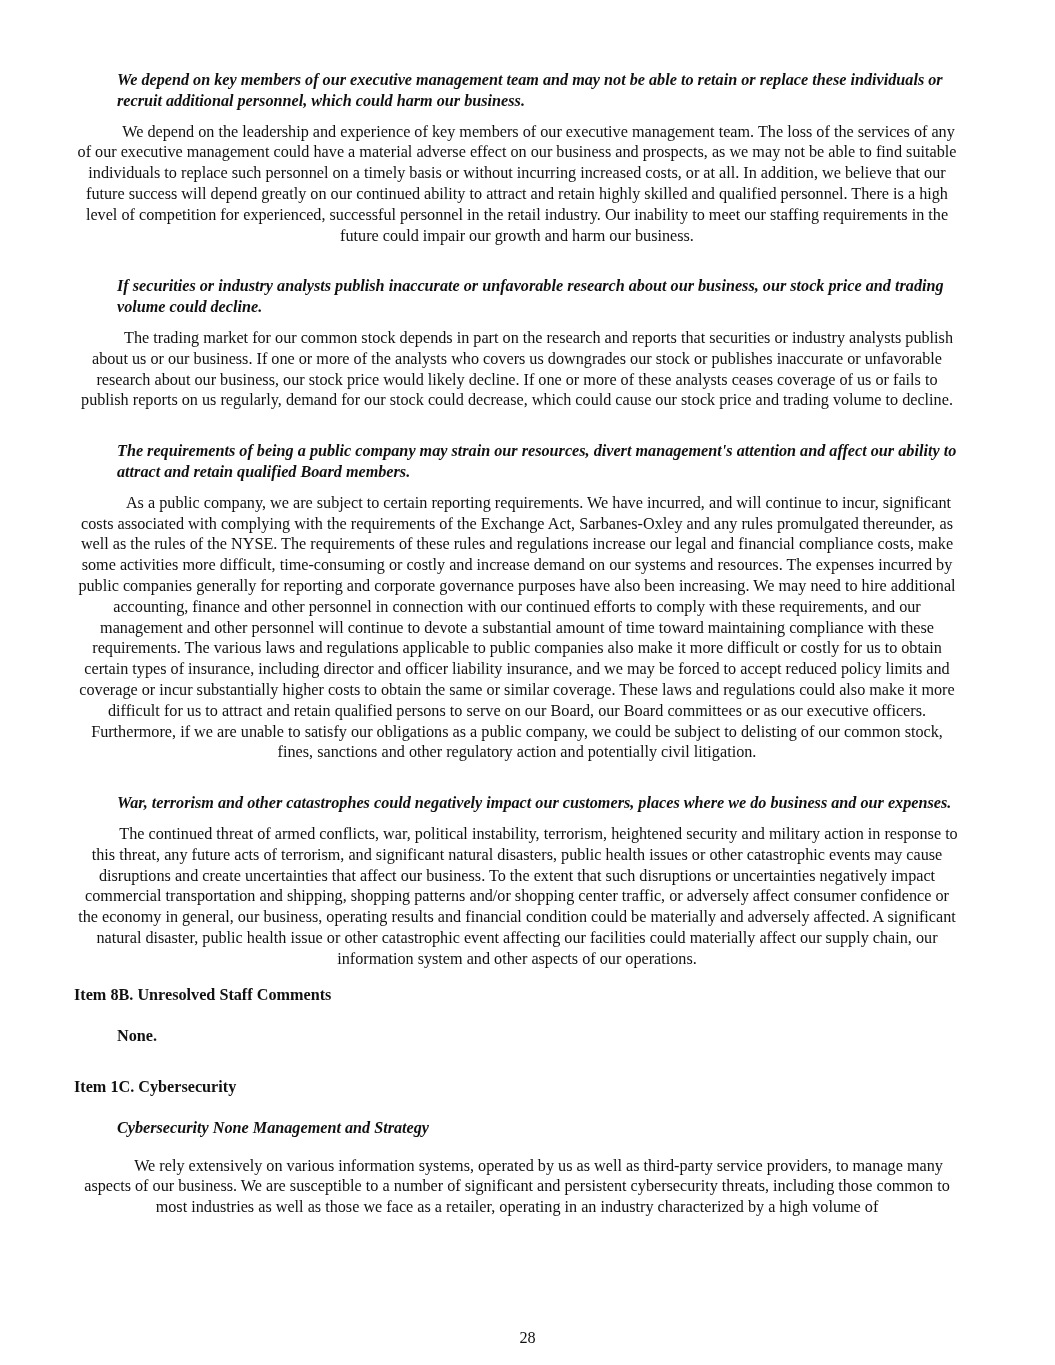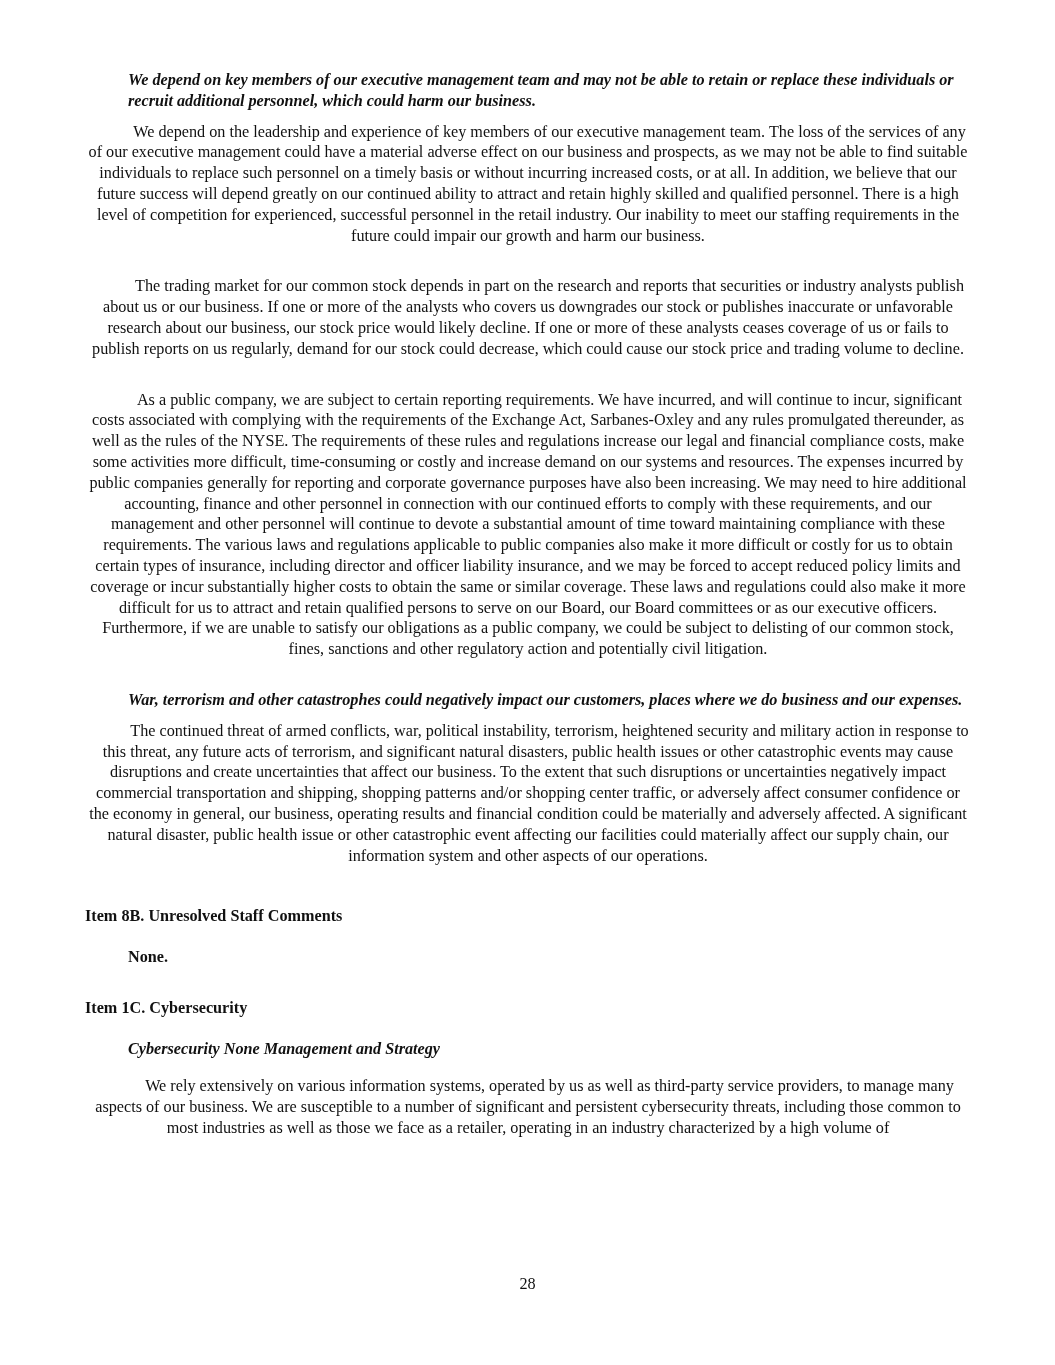--- a/index.html
+++ b/index.html
@@ -1,51 +1,53 @@
 <!DOCTYPE html>
 <html><head>
 <meta charset="utf-8">
 <style>
   html, body { margin: 0; padding: 0; background: #ffffff; }
   body {
     width: 1055px; height: 1365px; position: relative; overflow: hidden;
     font-family: "Liberation Serif", "DejaVu Serif", serif;
     color: #111111; font-size: 16.2px; line-height: 20.8px;
   }
-  .page { position: absolute; left: 85px; top: 70px; width: 886px; }
+  .page { position: absolute; left: 74px; top: 70px; width: 886px; }
   .risk-heading {
     font-weight: bold; font-style: italic;
     padding-left: 43px; margin: 0 0 10px 0;
   }
   .para { text-indent: 43px; margin: 0; text-align: center; }
   .section { margin-bottom: 30px; }
   .item-heading { font-weight: bold; margin: 0 0 20px 0; }
   .none-text { padding-left: 43px; margin: 0 0 30px 0; font-weight: bold; }
   .sub-heading { font-weight: bold; font-style: italic; padding-left: 43px; margin: 0 0 17px 0; }
-  .page-number { position: absolute; top: 1274px; left: 0; width: 1055px; text-align: center; }
+  .page-number { position: absolute; top: 1328px; left: 0; width: 1055px; text-align: center; }
 </style>
 </head>
 <body>
 
 <div class="page">
 
   <div class="section">
     <p class="risk-heading">We depend on key members of our executive management team and may not be able to retain or replace these individuals or recruit additional personnel, which could harm our business.</p>
     <p class="para">We depend on the leadership and experience of key members of our executive management team. The loss of the services of any of our executive management could have a material adverse effect on our business and prospects, as we may not be able to find suitable individuals to replace such personnel on a timely basis or without incurring increased costs, or at all. In addition, we believe that our future success will depend greatly on our continued ability to attract and retain highly skilled and qualified personnel. There is a high level of competition for experienced, successful personnel in the retail industry. Our inability to meet our staffing requirements in the future could impair our growth and harm our business.</p>
   </div>
 
   <div class="section">
+    <p class="risk-heading">If securities or industry analysts publish inaccurate or unfavorable research about our business, our stock price and trading volume could decline.</p>
     <p class="para">The trading market for our common stock depends in part on the research and reports that securities or industry analysts publish about us or our business. If one or more of the analysts who covers us downgrades our stock or publishes inaccurate or unfavorable research about our business, our stock price would likely decline. If one or more of these analysts ceases coverage of us or fails to publish reports on us regularly, demand for our stock could decrease, which could cause our stock price and trading volume to decline.</p>
   </div>
 
   <div class="section">
+    <p class="risk-heading">The requirements of being a public company may strain our resources, divert management's attention and affect our ability to attract and retain qualified Board members.</p>
     <p class="para">As a public company, we are subject to certain reporting requirements. We have incurred, and will continue to incur, significant costs associated with complying with the requirements of the Exchange Act, Sarbanes-Oxley and any rules promulgated thereunder, as well as the rules of the NYSE. The requirements of these rules and regulations increase our legal and financial compliance costs, make some activities more difficult, time-consuming or costly and increase demand on our systems and resources. The expenses incurred by public companies generally for reporting and corporate governance purposes have also been increasing. We may need to hire additional accounting, finance and other personnel in connection with our continued efforts to comply with these requirements, and our management and other personnel will continue to devote a substantial amount of time toward maintaining compliance with these requirements. The various laws and regulations applicable to public companies also make it more difficult or costly for us to obtain certain types of insurance, including director and officer liability insurance, and we may be forced to accept reduced policy limits and coverage or incur substantially higher costs to obtain the same or similar coverage. These laws and regulations could also make it more difficult for us to attract and retain qualified persons to serve on our Board, our Board committees or as our executive officers. Furthermore, if we are unable to satisfy our obligations as a public company, we could be subject to delisting of our common stock, fines, sanctions and other regulatory action and potentially civil litigation.</p>
   </div>
 
-  <div class="section" style="margin-bottom:40px;">
+  <div class="section" style="margin-bottom:16px;">
     <p class="risk-heading">War, terrorism and other catastrophes could negatively impact our customers, places where we do business and our expenses.</p>
     <p class="para">The continued threat of armed conflicts, war, political instability, terrorism, heightened security and military action in response to this threat, any future acts of terrorism, and significant natural disasters, public health issues or other catastrophic events may cause disruptions and create uncertainties that affect our business. To the extent that such disruptions or uncertainties negatively impact commercial transportation and shipping, shopping patterns and/or shopping center traffic, or adversely affect consumer confidence or the economy in general, our business, operating results and financial condition could be materially and adversely affected. A significant natural disaster, public health issue or other catastrophic event affecting our facilities could materially affect our supply chain, our information system and other aspects of our operations.</p>
   </div>
 
   <p class="item-heading">Item 8B. Unresolved Staff Comments</p>
   <p class="none-text">None.</p>
 
   <p class="item-heading">Item 1C. Cybersecurity</p>
   <p class="sub-heading">Cybersecurity None Management and Strategy</p>
   <p class="para">We rely extensively on various information systems, operated by us as well as third-party service providers, to manage many aspects of our business. We are susceptible to a number of significant and persistent cybersecurity threats, including those common to most industries as well as those we face as a retailer, operating in an industry characterized by a high volume of</p>

